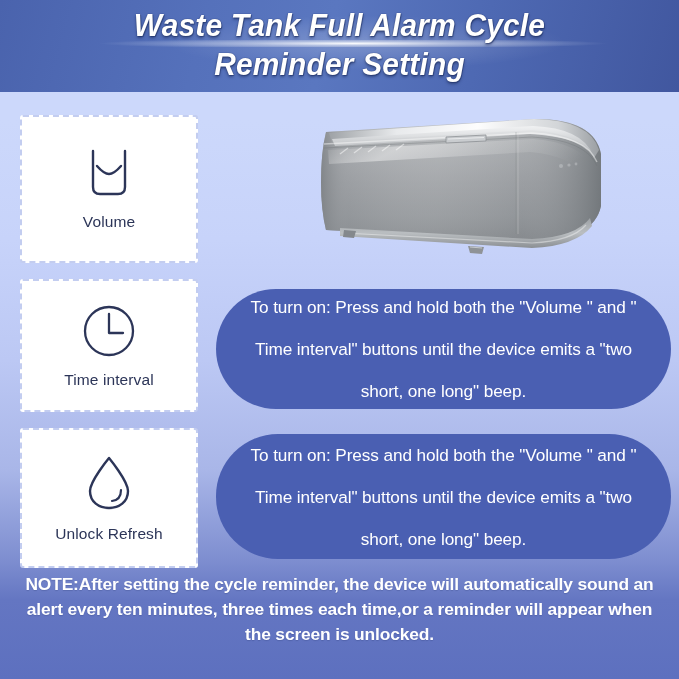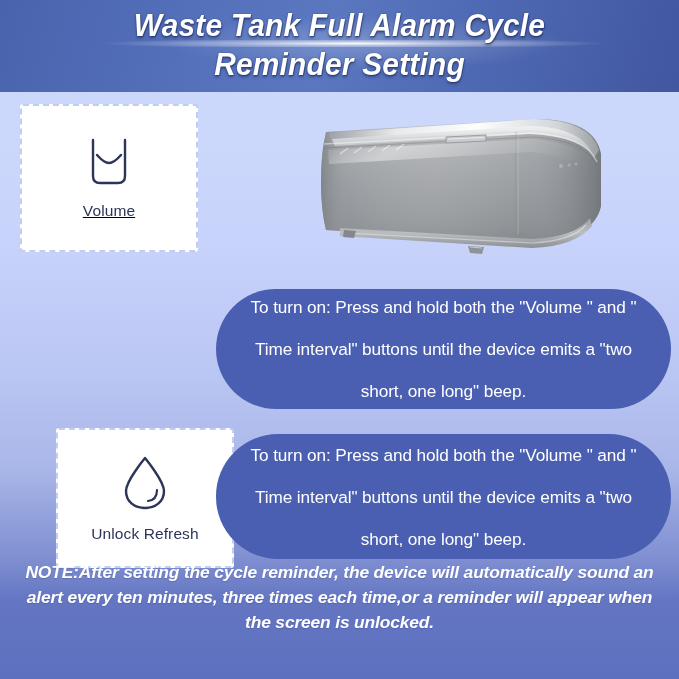--- a/index.html
+++ b/index.html
@@ -97,23 +97,23 @@
     width: 178px;
     background: #ffffff;
     border: 2px dashed #c3cdf0;
     border-radius: 3px;
     box-sizing: border-box;
     display: flex;
     flex-direction: column;
     align-items: center;
     justify-content: center;
   }
-  #card-volume   { top: 104px; height: 148px; text-decoration: underline; }
+  #card-volume   { top: 115px; height: 148px; }
   #card-time     { top: 279px; height: 133px; }
-  #card-unlock   { top: 428px; height: 140px; margin-left: 36px; }
+  #card-unlock   { top: 428px; height: 140px; }
 
   .card-icon {
     display: block;
     line-height: 0;
   }
   #card-volume .card-icon { margin-bottom: 14px; }
   #card-time   .card-icon { margin-bottom: 12px; }
   #card-unlock .card-icon { margin-bottom: 13px; }
 
   .card-label {
@@ -156,31 +156,30 @@
     font-size: 17.2px;
     line-height: 42px;
     text-align: center;
     letter-spacing: -0.1px;
   }
 
   
   #note {
     position: absolute;
     left: 22px;
-    top: 560px;
+    top: 572px;
     width: 635px;
     text-align: center;
     color: #ffffff;
     font-family: "Liberation Sans", sans-serif;
     font-weight: bold;
     font-size: 17.4px;
     line-height: 25px;
     letter-spacing: -0.15px;
     text-shadow: 0 1px 1px rgba(40,55,110,0.25);
-    font-style: italic;
   }
 </style>
 </head>
 <body>
 
 <div id="page">
 
   <div id="header">
     <div id="header-glow"></div>
     <div id="header-glow2"></div>
@@ -275,20 +274,29 @@
   <div id="card-volume" class="card">
     <span class="card-icon">
       <svg width="58" height="52" viewBox="0 0 58 52" xmlns="http://www.w3.org/2000/svg">
         <path d="M 13 4 L 13 40 Q 13 47 20 47 L 38 47 Q 45 47 45 40 L 45 4" fill="none" stroke="#2c3558" stroke-width="2.4" stroke-linecap="round" stroke-linejoin="round"></path>
         <path d="M 17 19 Q 24 27 29 27 Q 34 27 41 19" fill="none" stroke="#2c3558" stroke-width="2.4" stroke-linecap="round" stroke-linejoin="round"></path>
       </svg>
     </span>
     <span class="card-label">Volume</span>
   </div>
 
+  <div id="card-time" class="card">
+    <span class="card-icon">
+      <svg width="56" height="56" viewBox="0 0 56 56" xmlns="http://www.w3.org/2000/svg">
+        <circle cx="28" cy="28" r="24" fill="none" stroke="#2c3558" stroke-width="2.3"></circle>
+        <path d="M 28 11 L 28 30 L 42 30" fill="none" stroke="#2c3558" stroke-width="2.3" stroke-linecap="round" stroke-linejoin="round"></path>
+      </svg>
+    </span>
+    <span class="card-label">Time interval</span>
+  </div>
 
   <div id="card-unlock" class="card">
     <span class="card-icon">
       <svg width="54" height="58" viewBox="0 0 54 58" xmlns="http://www.w3.org/2000/svg">
         <path d="M 27 4 C 27 4 46 27 46 37 C 46 48 37 54 27 54 C 17 54 8 48 8 37 C 8 27 27 4 27 4 Z" fill="none" stroke="#2c3558" stroke-width="2.4" stroke-linecap="round" stroke-linejoin="round"></path>
         <path d="M 39 36 Q 39 46 30 47" fill="none" stroke="#2c3558" stroke-width="2.2" stroke-linecap="round"></path>
       </svg>
     </span>
     <span class="card-label">Unlock Refresh</span>
   </div>

